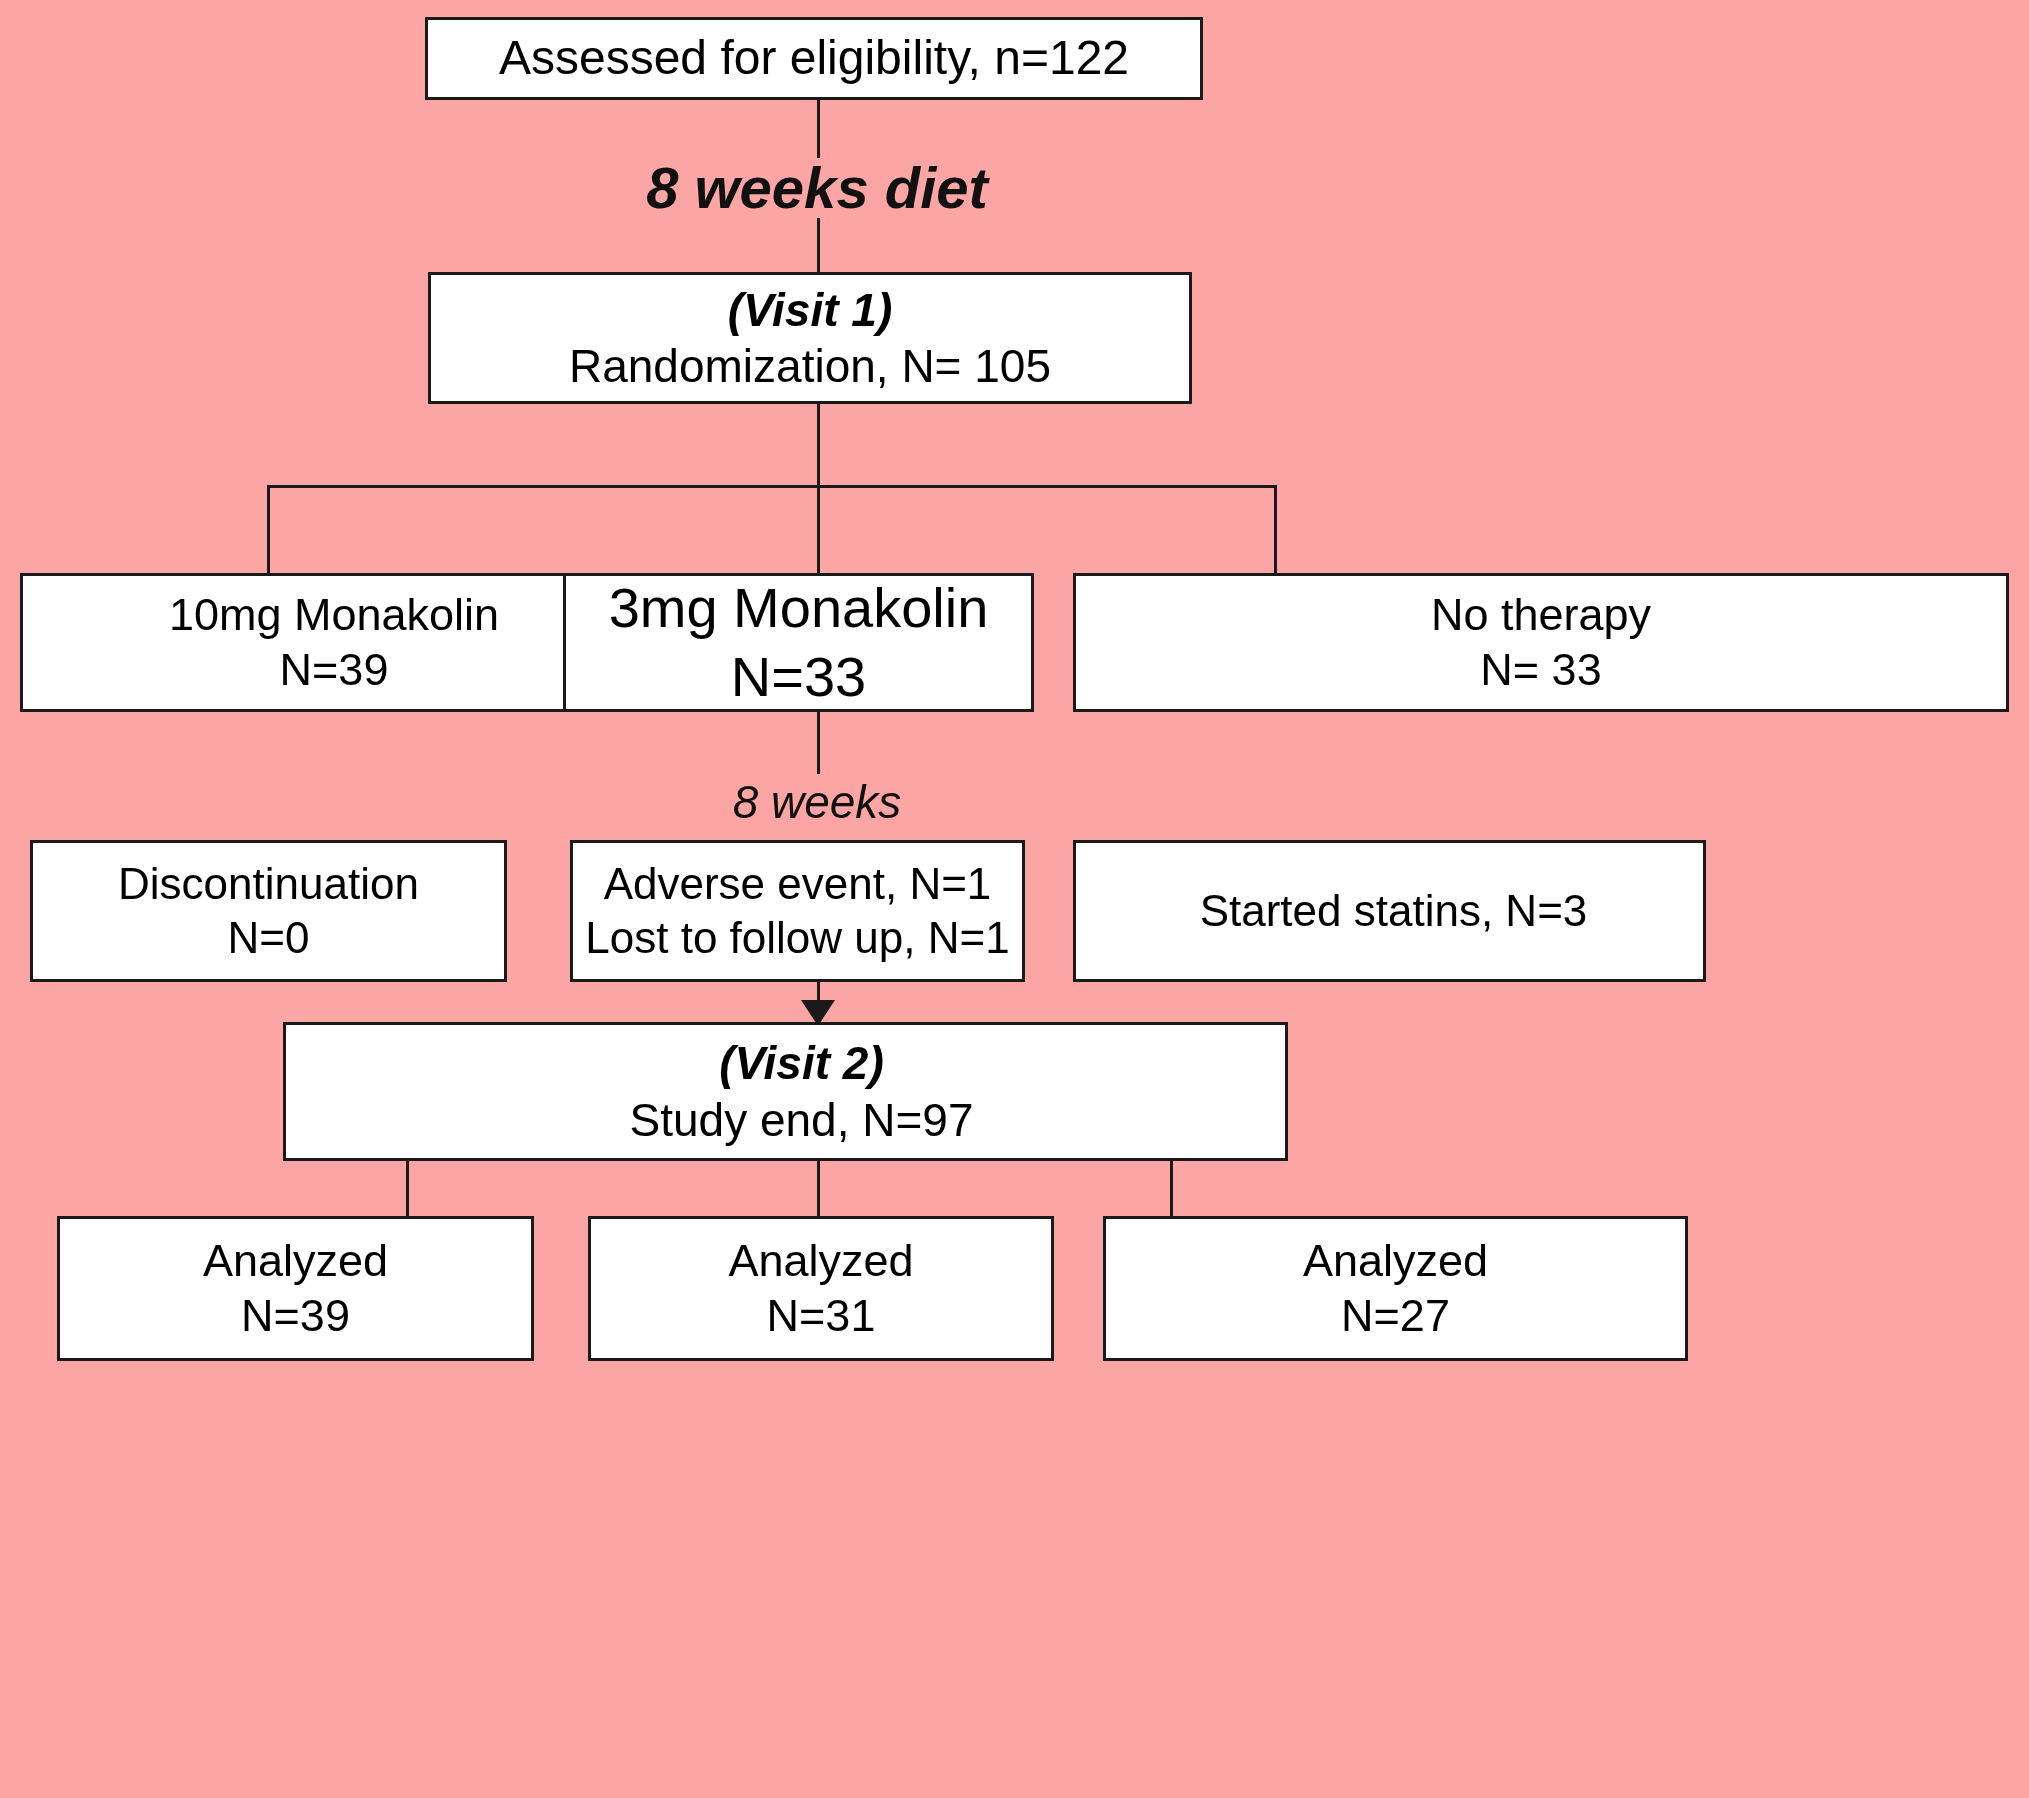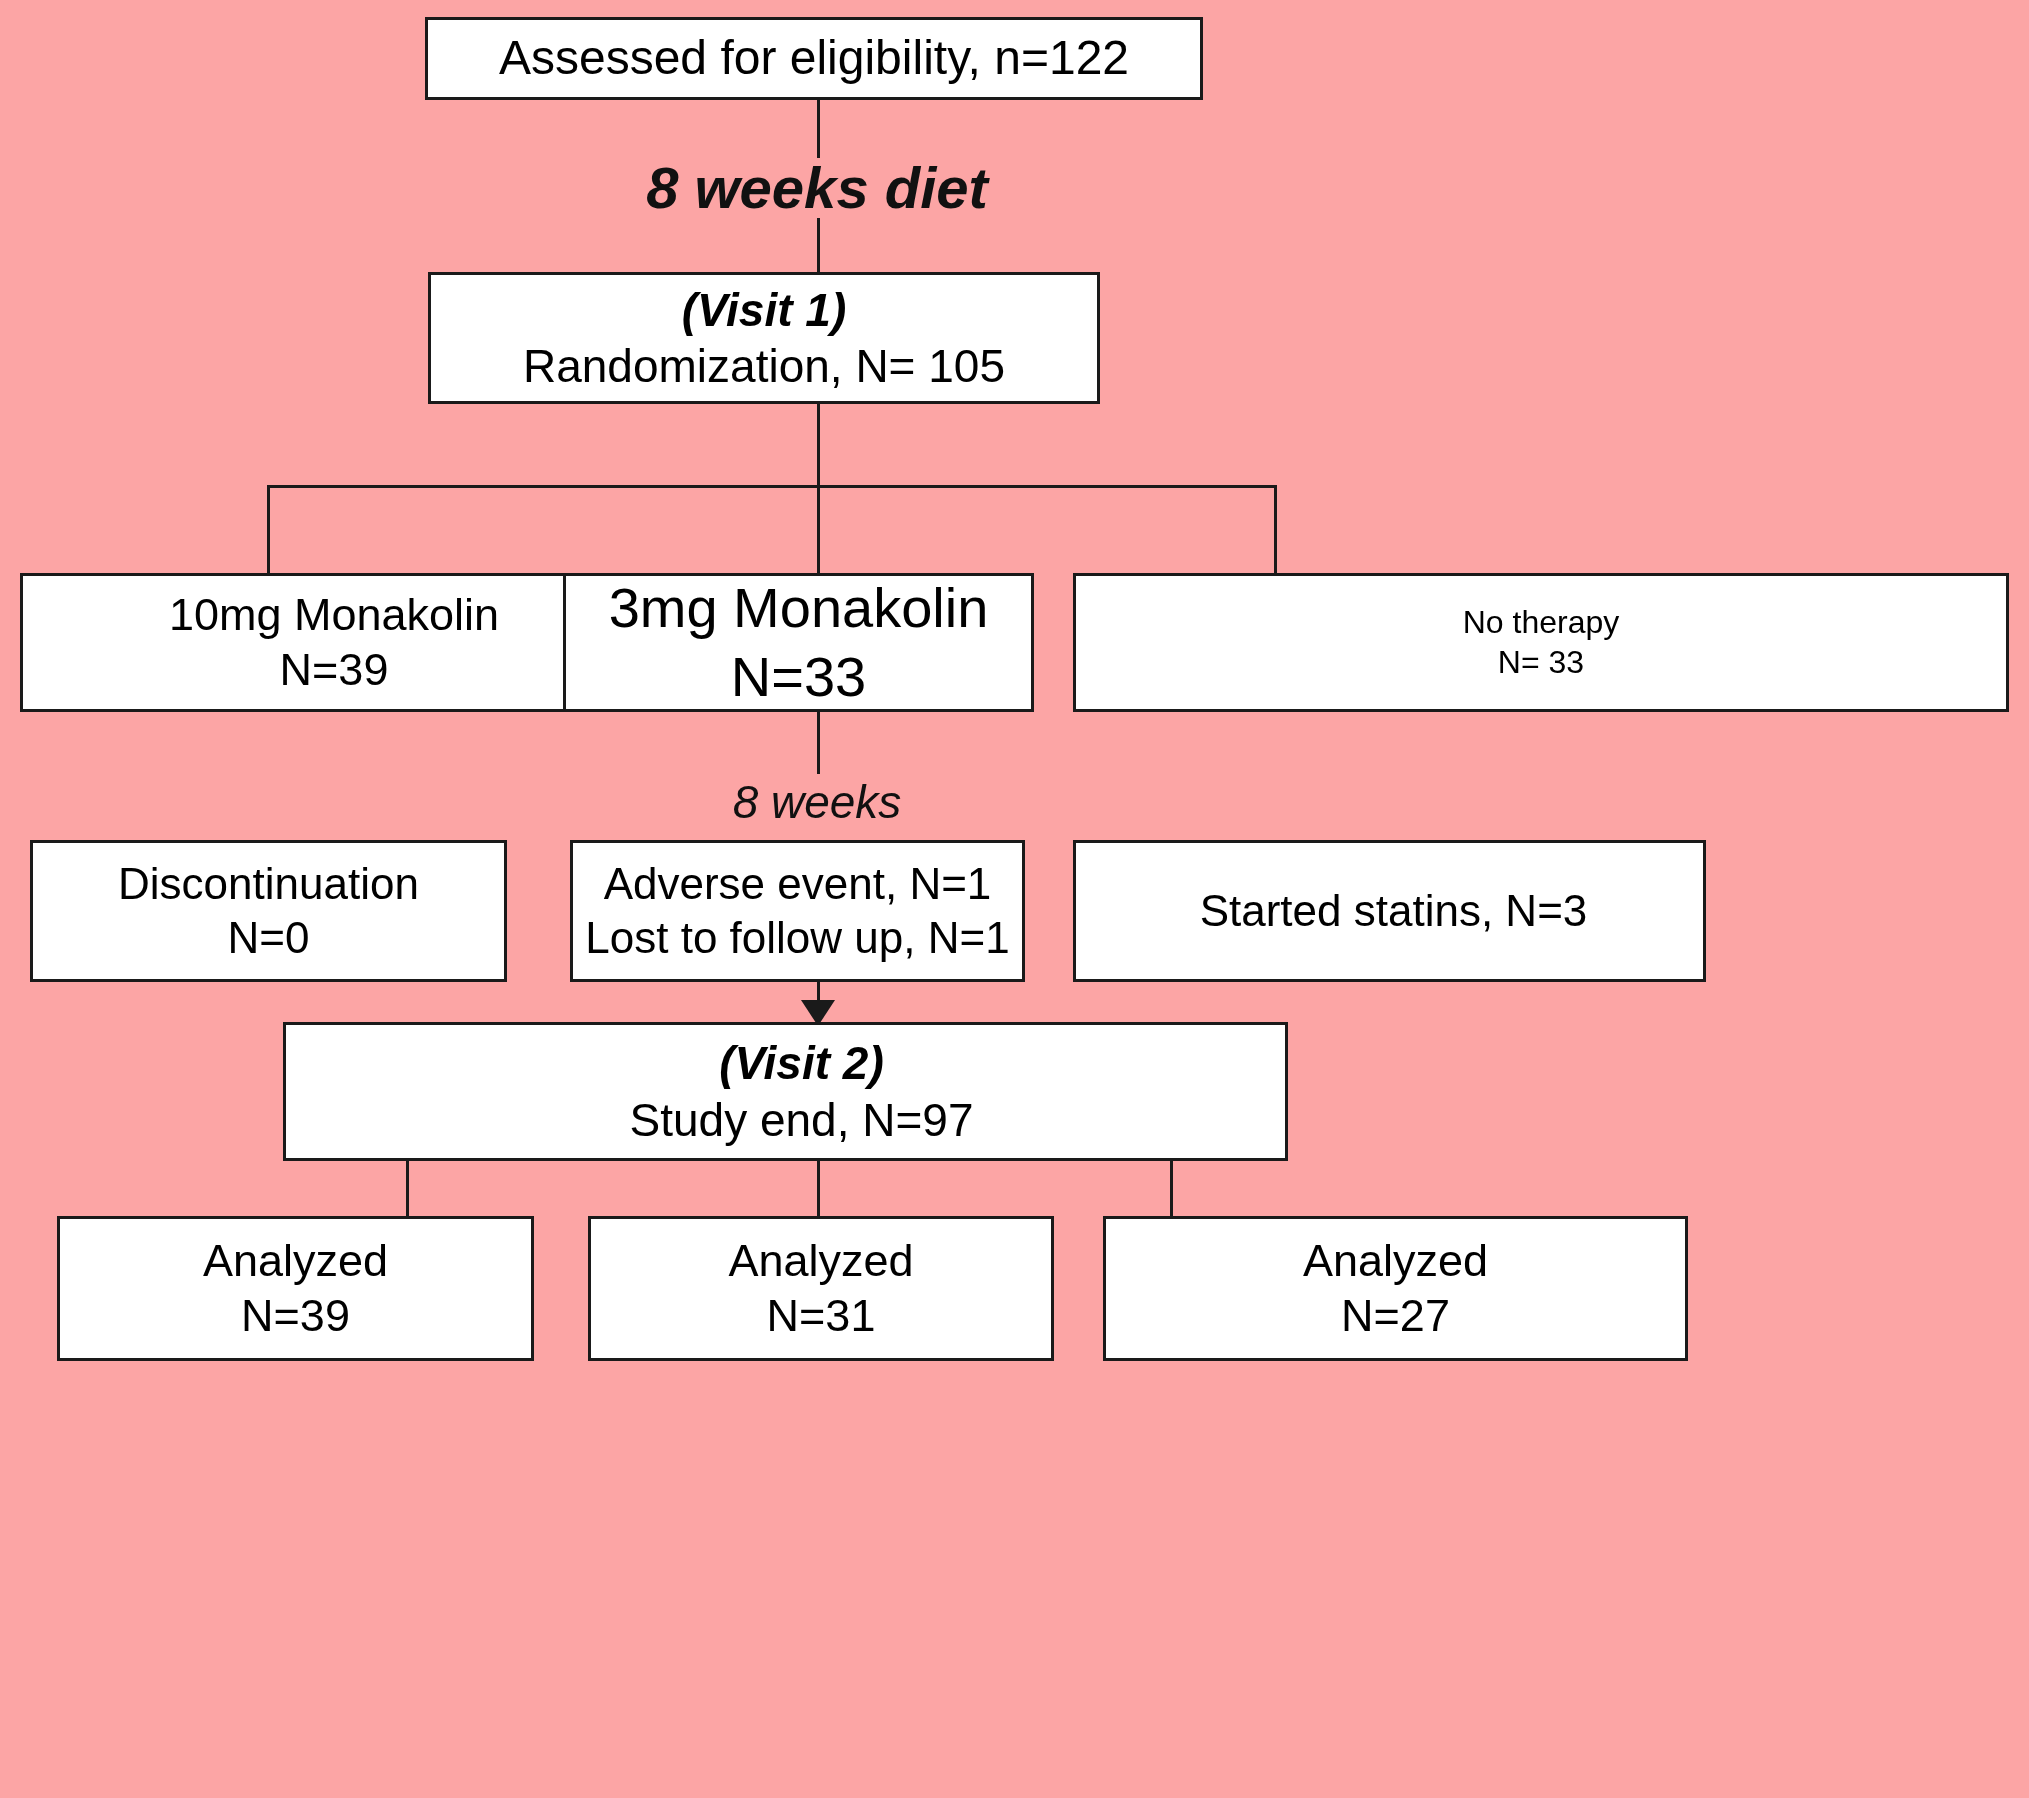--- a/index.html
+++ b/index.html
@@ -72,42 +72,42 @@
 <div id="canvas">
 
   <div class="box" style="left:425px; top:17px; width:778px; height:83px; font-size:48px;">
     <span class="line t-reg">Assessed for eligibility, n=122</span>
   </div>
 
   <div class="vline" style="left:817px; top:100px; height:58px;"></div>
   <div class="caption cap-bold" style="left:617px; top:154px; width:400px; font-size:58px;">8 weeks diet</div>
   <div class="vline" style="left:817px; top:218px; height:55px;"></div>
 
-  <div class="box" style="left:428px; top:272px; width:672px; height:132px; font-size:46px;">
+  <div class="box" style="left:428px; top:272px; width:764px; height:132px; font-size:46px;">
     <span class="line t-bolditalic">(Visit 1)</span>
     <span class="line t-reg">Randomization, N= 105</span>
   </div>
 
   <div class="vline" style="left:817px; top:404px; height:82px;"></div>
   <div class="hline" style="left:267px; top:485px; width:1010px;"></div>
   <div class="vline" style="left:267px; top:485px; height:90px;"></div>
   <div class="vline" style="left:817px; top:485px; height:90px;"></div>
   <div class="vline" style="left:1274px; top:485px; height:90px;"></div>
 
   <div class="box" style="left:20px; top:573px; width:628px; height:139px; font-size:45px;">
     <span class="line t-reg">10mg Monakolin</span>
     <span class="line t-reg">N=39</span>
   </div>
 
   <div class="box" style="left:563px; top:573px; width:471px; height:139px; font-size:56px;">
     <span class="line t-reg">3mg Monakolin</span>
     <span class="line t-reg">N=33</span>
   </div>
 
-  <div class="box" style="left:1073px; top:573px; width:936px; height:139px; font-size:32px;">
+  <div class="box" style="left:1073px; top:573px; width:936px; height:139px; font-size:45px;">
     <span class="line t-reg">No therapy</span>
     <span class="line t-reg">N= 33</span>
   </div>
 
   <div class="vline" style="left:817px; top:712px; height:62px;"></div>
   <div class="caption cap-light" style="left:637px; top:775px; width:360px; font-size:46px;">8 weeks</div>
 
   <div class="box" style="left:30px; top:840px; width:477px; height:142px; font-size:44px;">
     <span class="line t-reg">Discontinuation</span>
     <span class="line t-reg">N=0</span>

